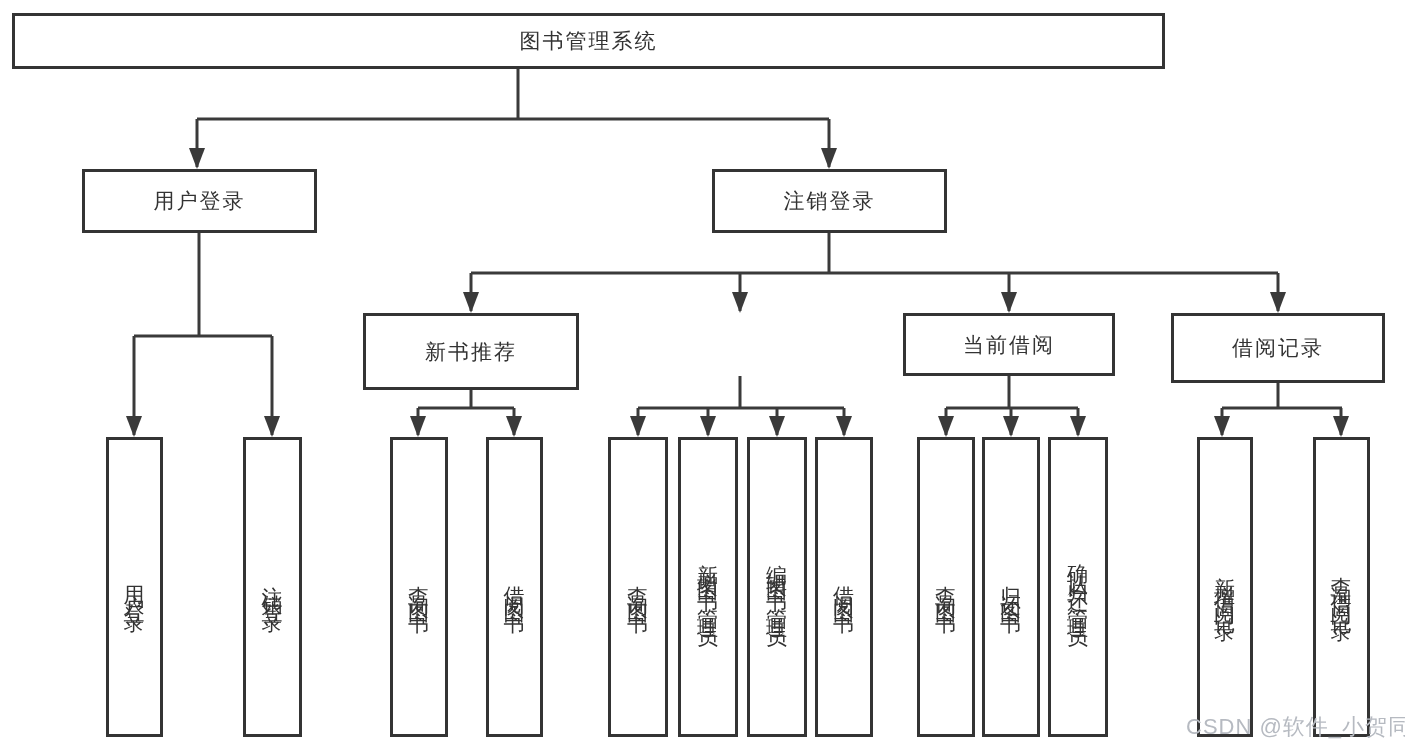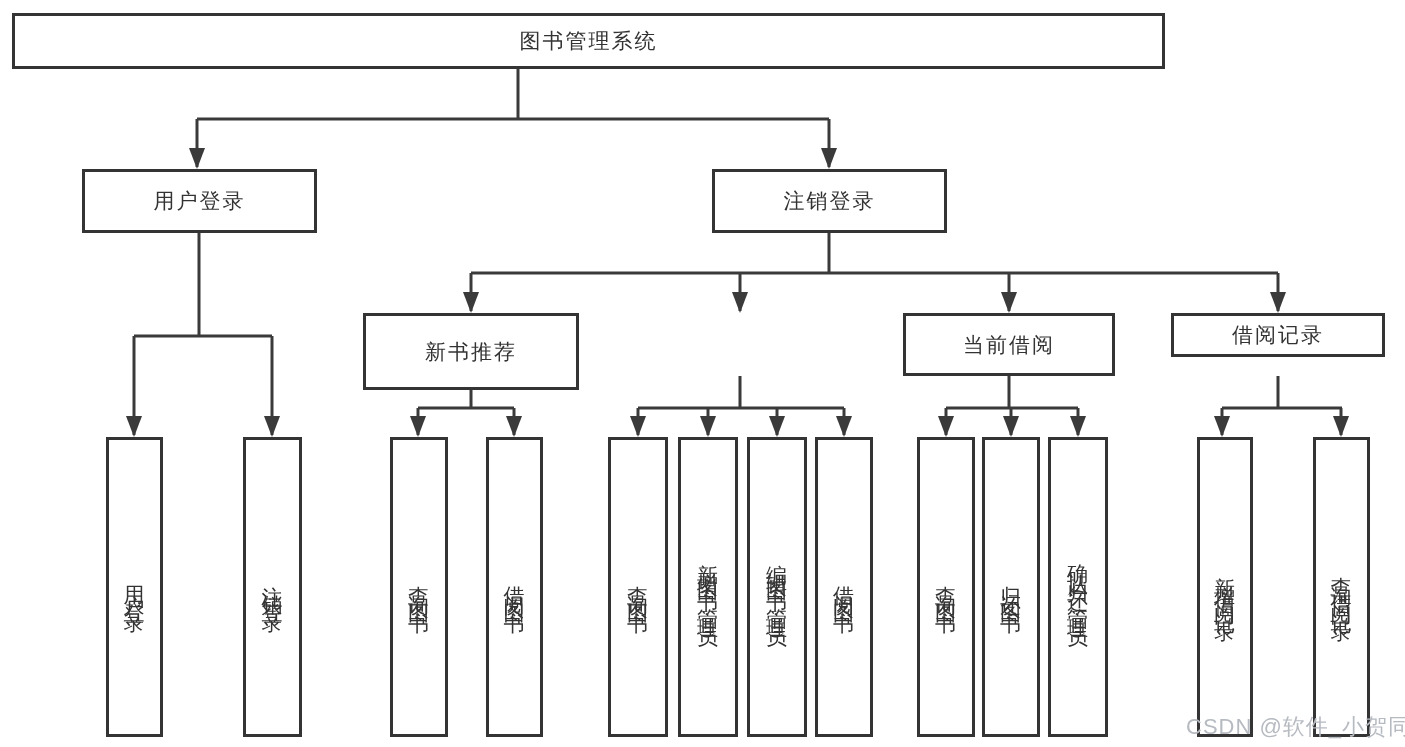--- a/index.html
+++ b/index.html
@@ -11,21 +11,21 @@
   .hbox{font-size:21px;letter-spacing:2px;}
   .vbox{top:437px;height:300px;}
   .vbox .vtext{writing-mode:vertical-rl;text-orientation:mixed;font-size:21px;line-height:1;
        letter-spacing:9px;white-space:nowrap;}
   #n-root{left:12px;top:13px;width:1153px;height:56px;}
   #n-user-login{left:82px;top:169px;width:235px;height:64px;}
   #n-book-management{left:712px;top:169px;width:235px;height:64px;}
   #n-new-book{left:363px;top:313px;width:216px;height:77px;}
   #n-book-borrowing{left:633px;top:313px;width:215px;height:63px;}
   #n-current-borrowing{left:903px;top:313px;width:212px;height:63px;justify-content:center;}
-  #n-borrowing-records{left:1171px;top:313px;width:214px;height:44px;}
+  #n-borrowing-records{left:1171px;top:313px;width:214px;height:70px;}
   #n-login{left:106px;width:57px;}
   #n-logout{left:243px;width:59px;}
   #n-nb-query{left:390px;width:58px;}
   #n-nb-borrow{left:486px;width:57px;}
   #n-bb-query{left:608px;width:60px;}
   #n-bb-add{left:678px;width:60px;}
   #n-bb-edit{left:747px;width:60px;}
   #n-bb-borrow{left:815px;width:58px;}
   #n-cb-query{left:917px;width:58px;}
   #n-cb-return{left:982px;width:58px;}

